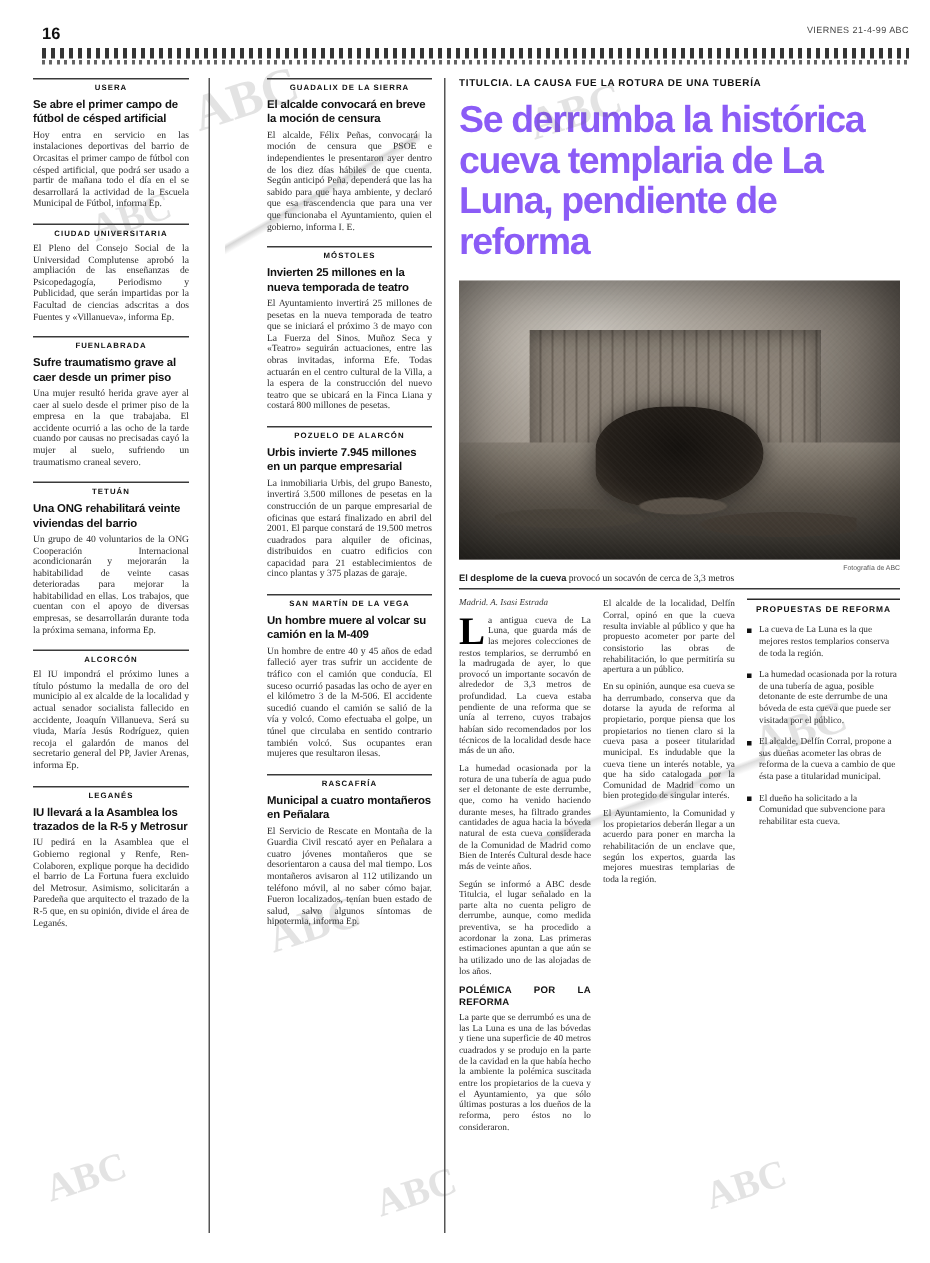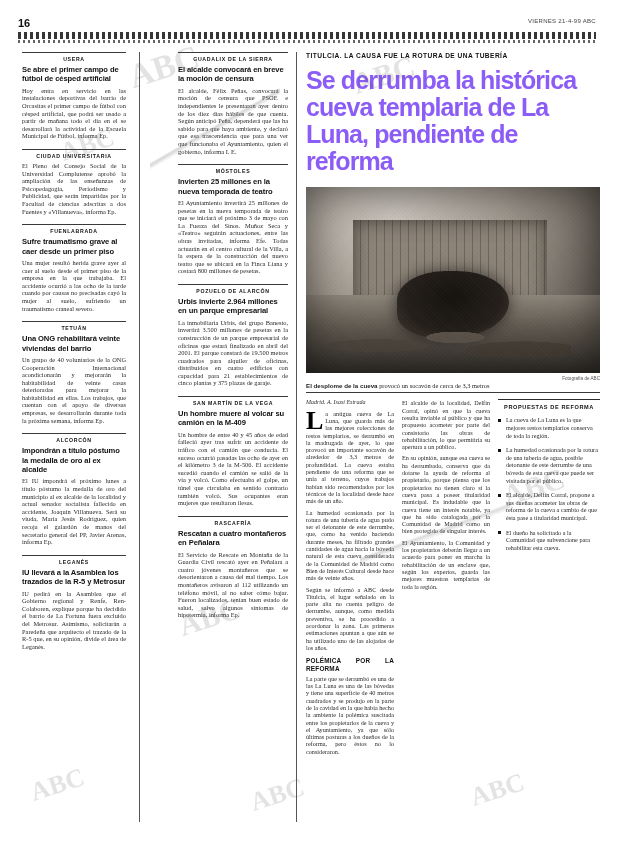--- a/index.html
+++ b/index.html
@@ -7,21 +7,21 @@
     width:620px;height:842px;
     background:#fff;
     font-family:"Liberation Serif",serif;
     color:#111;
     overflow:hidden;
     position:relative;
   }
   .page{position:absolute;inset:0;}
 
   
-  .masthead{position:absolute;left:18px;top:18px;width:578px;height:28px;}
+  .masthead{position:absolute;left:28px;top:18px;width:578px;height:28px;}
   .folio{font-family:"Liberation Sans",sans-serif;font-weight:bold;font-size:11px;line-height:11px;color:#111;}
   .dateline{position:absolute;right:0;top:0;font-family:"Liberation Sans",sans-serif;font-size:6px;
             letter-spacing:.3px;color:#444;white-space:nowrap;}
   .rule-dotted{position:absolute;left:0;top:14px;width:578px;height:7px;
       background:repeating-linear-gradient(90deg,#1a1a1a 0 3px,#fff 3px 6px);
       opacity:.88;}
   .rule-dotted.two{top:22px;height:3px;
       background:repeating-linear-gradient(90deg,#222 0 2px,#fff 2px 5px);opacity:.7;}
 
   
@@ -157,21 +157,20 @@
         </div>
         <div class="brief">
           <div class="toprule"></div>
           <div class="loc">TETUÁN</div>
           <div class="bhead">Una ONG rehabilitará veinte viviendas del barrio</div>
           <div class="btext">Un grupo de 40 voluntarios de la ONG Cooperación Internacional acondicionarán y mejorarán la habitabilidad de veinte casas deterioradas para mejorar la habitabilidad en ellas. Los trabajos, que cuentan con el apoyo de diversas empresas, se desarrollarán durante toda la próxima semana, informa Ep.</div>
         </div>
         <div class="brief">
           <div class="toprule"></div>
           <div class="loc">ALCORCÓN</div>
-          <div class="bhead">Impondrán a título póstumo la medalla de oro al ex alcalde</div>
           <div class="btext">El IU impondrá el próximo lunes a título póstumo la medalla de oro del municipio al ex alcalde de la localidad y actual senador socialista fallecido en accidente, Joaquín Villanueva. Será su viuda, María Jesús Rodríguez, quien recoja el galardón de manos del secretario general del PP, Javier Arenas, informa Ep.</div>
         </div>
         <div class="brief">
           <div class="toprule"></div>
           <div class="loc">LEGANÉS</div>
           <div class="bhead">IU llevará a la Asamblea los trazados de la R-5 y Metrosur</div>
           <div class="btext">IU pedirá en la Asamblea que el Gobierno regional y Renfe, Ren-Colaboren, explique porque ha decidido el barrio de La Fortuna fuera excluido del Metrosur. Asimismo, solicitarán a Paredeña que arquitecto el trazado de la R-5 que, en su opinión, divide el área de Leganés.</div>
         </div>
       </div>
     <div class="col" id="colB">
@@ -183,33 +182,33 @@
         </div>
         <div class="brief">
           <div class="toprule"></div>
           <div class="loc">MÓSTOLES</div>
           <div class="bhead">Invierten 25 millones en la nueva temporada de teatro</div>
           <div class="btext">El Ayuntamiento invertirá 25 millones de pesetas en la nueva temporada de teatro que se iniciará el próximo 3 de mayo con La Fuerza del Sinos. Muñoz Seca y «Teatro» seguirán actuaciones, entre las obras invitadas, informa Efe. Todas actuarán en el centro cultural de la Villa, a la espera de la construcción del nuevo teatro que se ubicará en la Finca Liana y costará 800 millones de pesetas.</div>
         </div>
         <div class="brief">
           <div class="toprule"></div>
           <div class="loc">POZUELO DE ALARCÓN</div>
-          <div class="bhead">Urbis invierte 2.964 millones en un parque empresarial</div>
+          <div class="bhead">Urbis invierte 7.945 millones en un parque empresarial</div>
           <div class="btext">La inmobiliaria Urbis, del grupo Banesto, invertirá 3.500 millones de pesetas en la construcción de un parque empresarial de oficinas que estará finalizado en abril del 2001. El parque constará de 19.500 metros cuadrados para alquiler de oficinas, distribuidos en cuatro edificios con capacidad para 21 establecimientos de cinco plantas y 375 plazas de garaje.</div>
         </div>
         <div class="brief">
           <div class="toprule"></div>
           <div class="loc">SAN MARTÍN DE LA VEGA</div>
           <div class="bhead">Un hombre muere al volcar su camión en la M-409</div>
           <div class="btext">Un hombre de entre 40 y 45 años de edad falleció ayer tras sufrir un accidente de tráfico con el camión que conducía. El suceso ocurrió pasadas las ocho de ayer en el kilómetro 3 de la M-506. El accidente sucedió cuando el camión se salió de la vía y volcó. Como efectuaba el golpe, un túnel que circulaba en sentido contrario también volcó. Sus ocupantes eran mujeres que resultaron ilesas.</div>
         </div>
         <div class="brief">
           <div class="toprule"></div>
           <div class="loc">RASCAFRÍA</div>
-          <div class="bhead">Rescatan a cuatro montañeros en Peñalara</div>
+          <div class="bhead">Municipal a cuatro montañeros en Peñalara</div>
           <div class="btext">El Servicio de Rescate en Montaña de la Guardia Civil rescató ayer en Peñalara a cuatro jóvenes montañeros que se desorientaron a causa del mal tiempo. Los montañeros avisaron al 112 utilizando un teléfono móvil, al no saber cómo bajar. Fueron localizados, tenían buen estado de salud, salvo algunos síntomas de hipotermia, informa Ep.</div>
         </div>
       </div>
   </div>
 
   <div class="main">
     <div class="kicker">TITULCIA. LA CAUSA FUE LA ROTURA DE UNA TUBERÍA</div>
     <h1 class="headline">Se derrumba la histórica cueva templaria de La Luna, pendiente de reforma</h1>
 
     <div class="photo">

